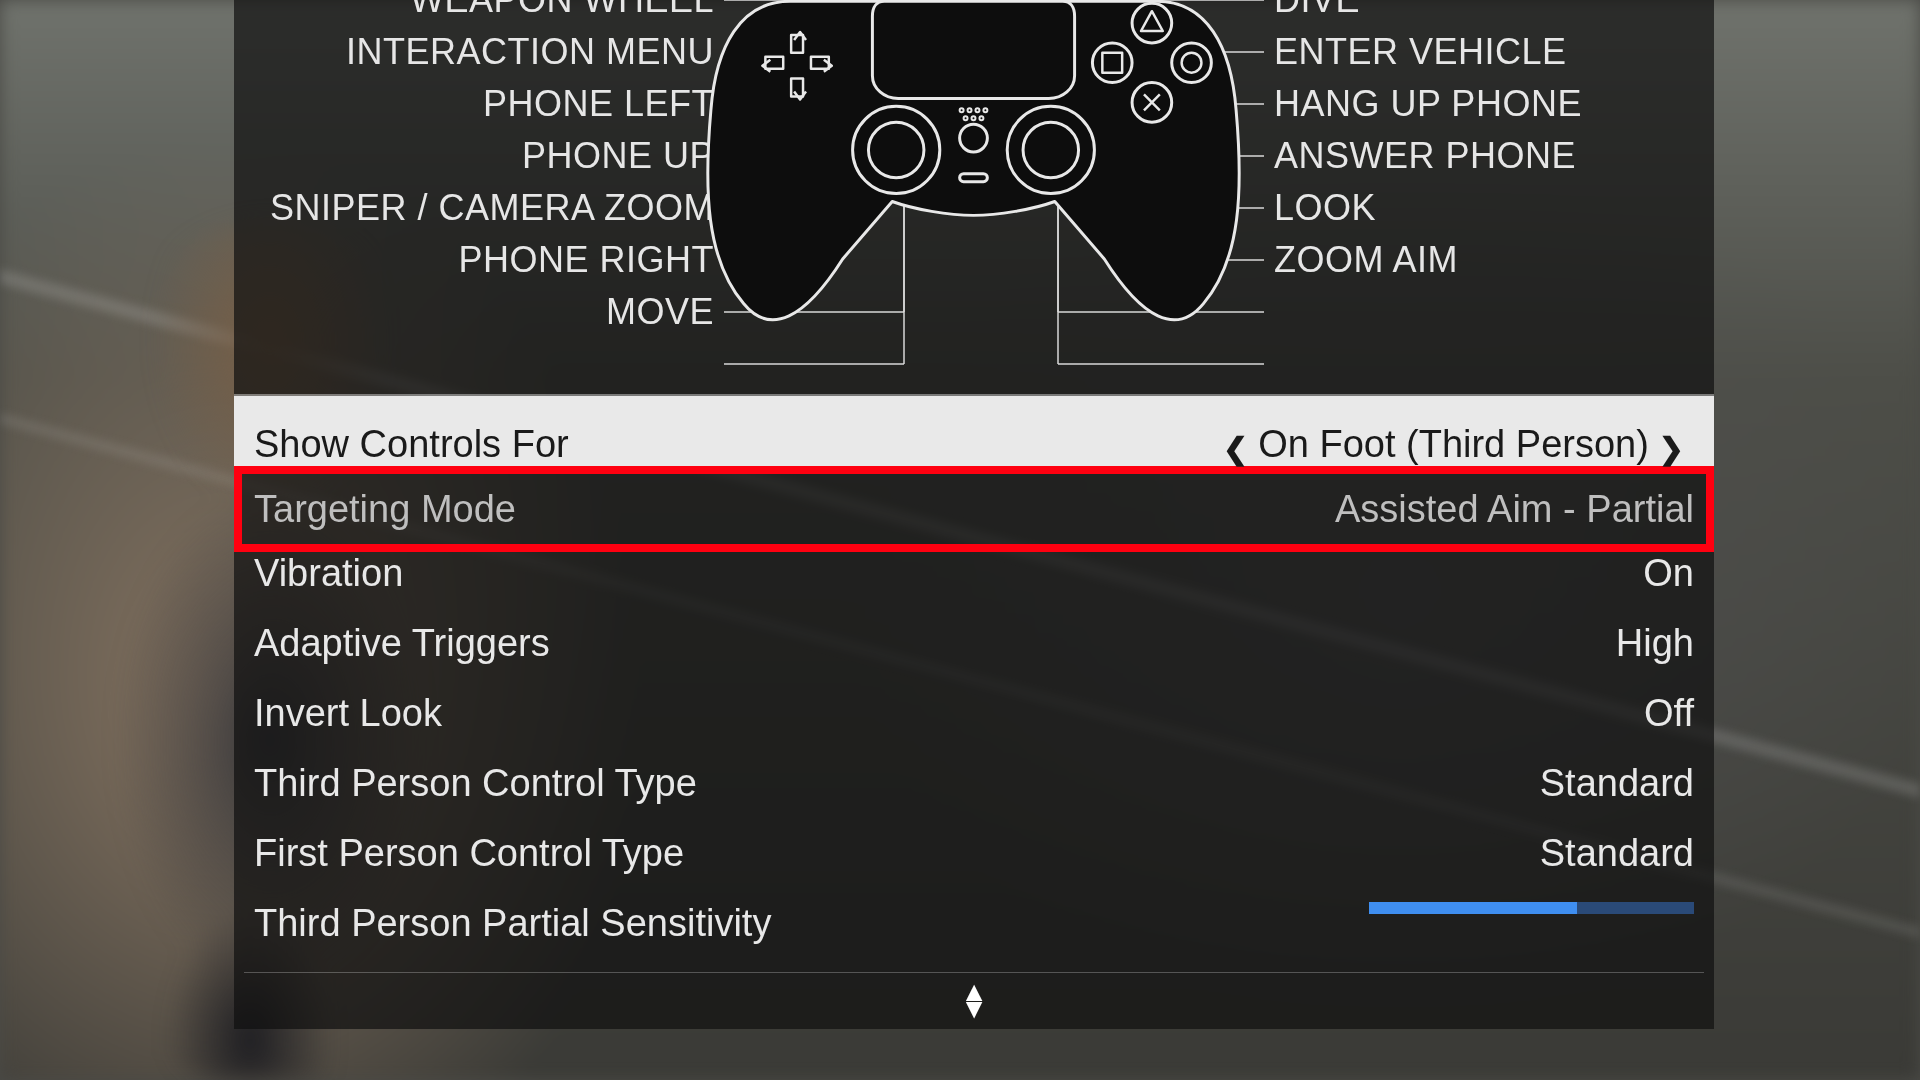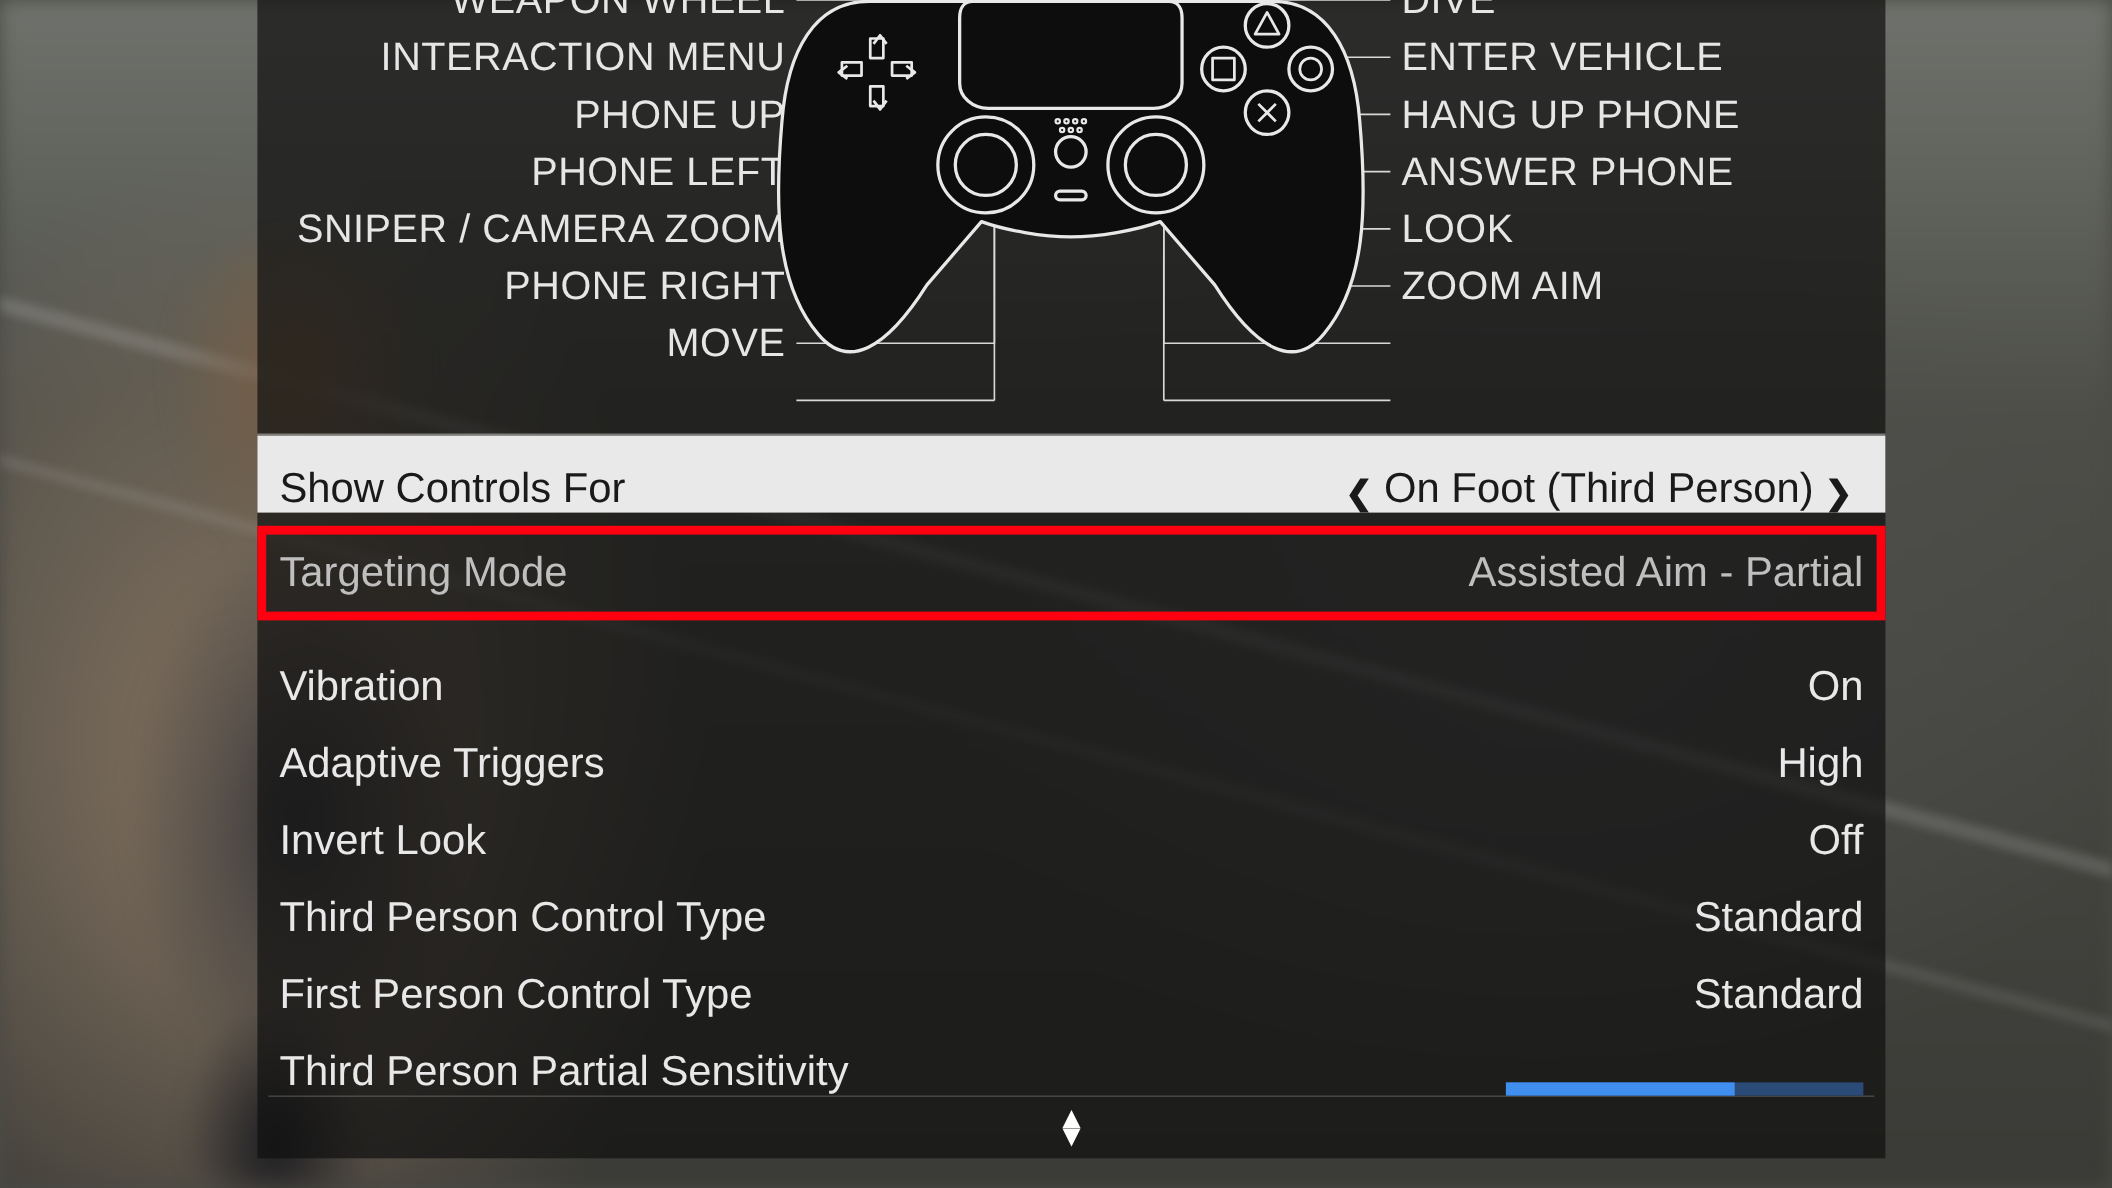--- a/index.html
+++ b/index.html
@@ -87,36 +87,36 @@
     color: #1a1a1a;
     font-size: 38px;
     font-weight: 400;
   }
   .selector-row .spacer { flex: 1; }
   .sel-arrow { font-size: 30px; padding: 0 10px; font-weight: bold; }
 
   
   .red-row-wrap {
     border: 8px solid #ff0010;
-    margin: 12px 0px;
+    margin: 0 0px;
     padding: 6px 0;
   }
   .red-row {
     display: flex;
     align-items: center;
     height: 58px;
     padding: 0 12px;
     color: #bfbfbf;
     font-size: 38px;
   }
   .red-row .spacer { flex:1; }
 
   
   .opt-row {
-    display: flex; align-items: flex-end;
+    display: flex; align-items: flex-start;
     height: 70px;
     padding: 0 20px;
     color: #e8e8e8;
     font-size: 38px;
     font-weight: 400;
   }
   .opt-row .spacer { flex:1; }
 
   .slider-track {
     width: 325px; height: 12px;
@@ -141,22 +141,22 @@
 <div class="road"></div>
 <div class="person"></div>
 
 <div class="panel">
 
   <div class="controller-area">
 
     <div class="labels-col labels-left">
       <div class="ctrl-label">WEAPON WHEEL</div>
       <div class="ctrl-label">INTERACTION MENU</div>
+      <div class="ctrl-label">PHONE LEFT</div>
       <div class="ctrl-label">PHONE UP</div>
-      <div class="ctrl-label">PHONE LEFT</div>
       <div class="ctrl-label">SNIPER / CAMERA ZOOM</div>
       <div class="ctrl-label">PHONE RIGHT</div>
       <div class="ctrl-label">MOVE</div>
     </div>
 
     <div class="labels-col labels-right">
       <div class="ctrl-label">DIVE</div>
       <div class="ctrl-label">ENTER VEHICLE</div>
       <div class="ctrl-label">HANG UP PHONE</div>
       <div class="ctrl-label">ANSWER PHONE</div>

